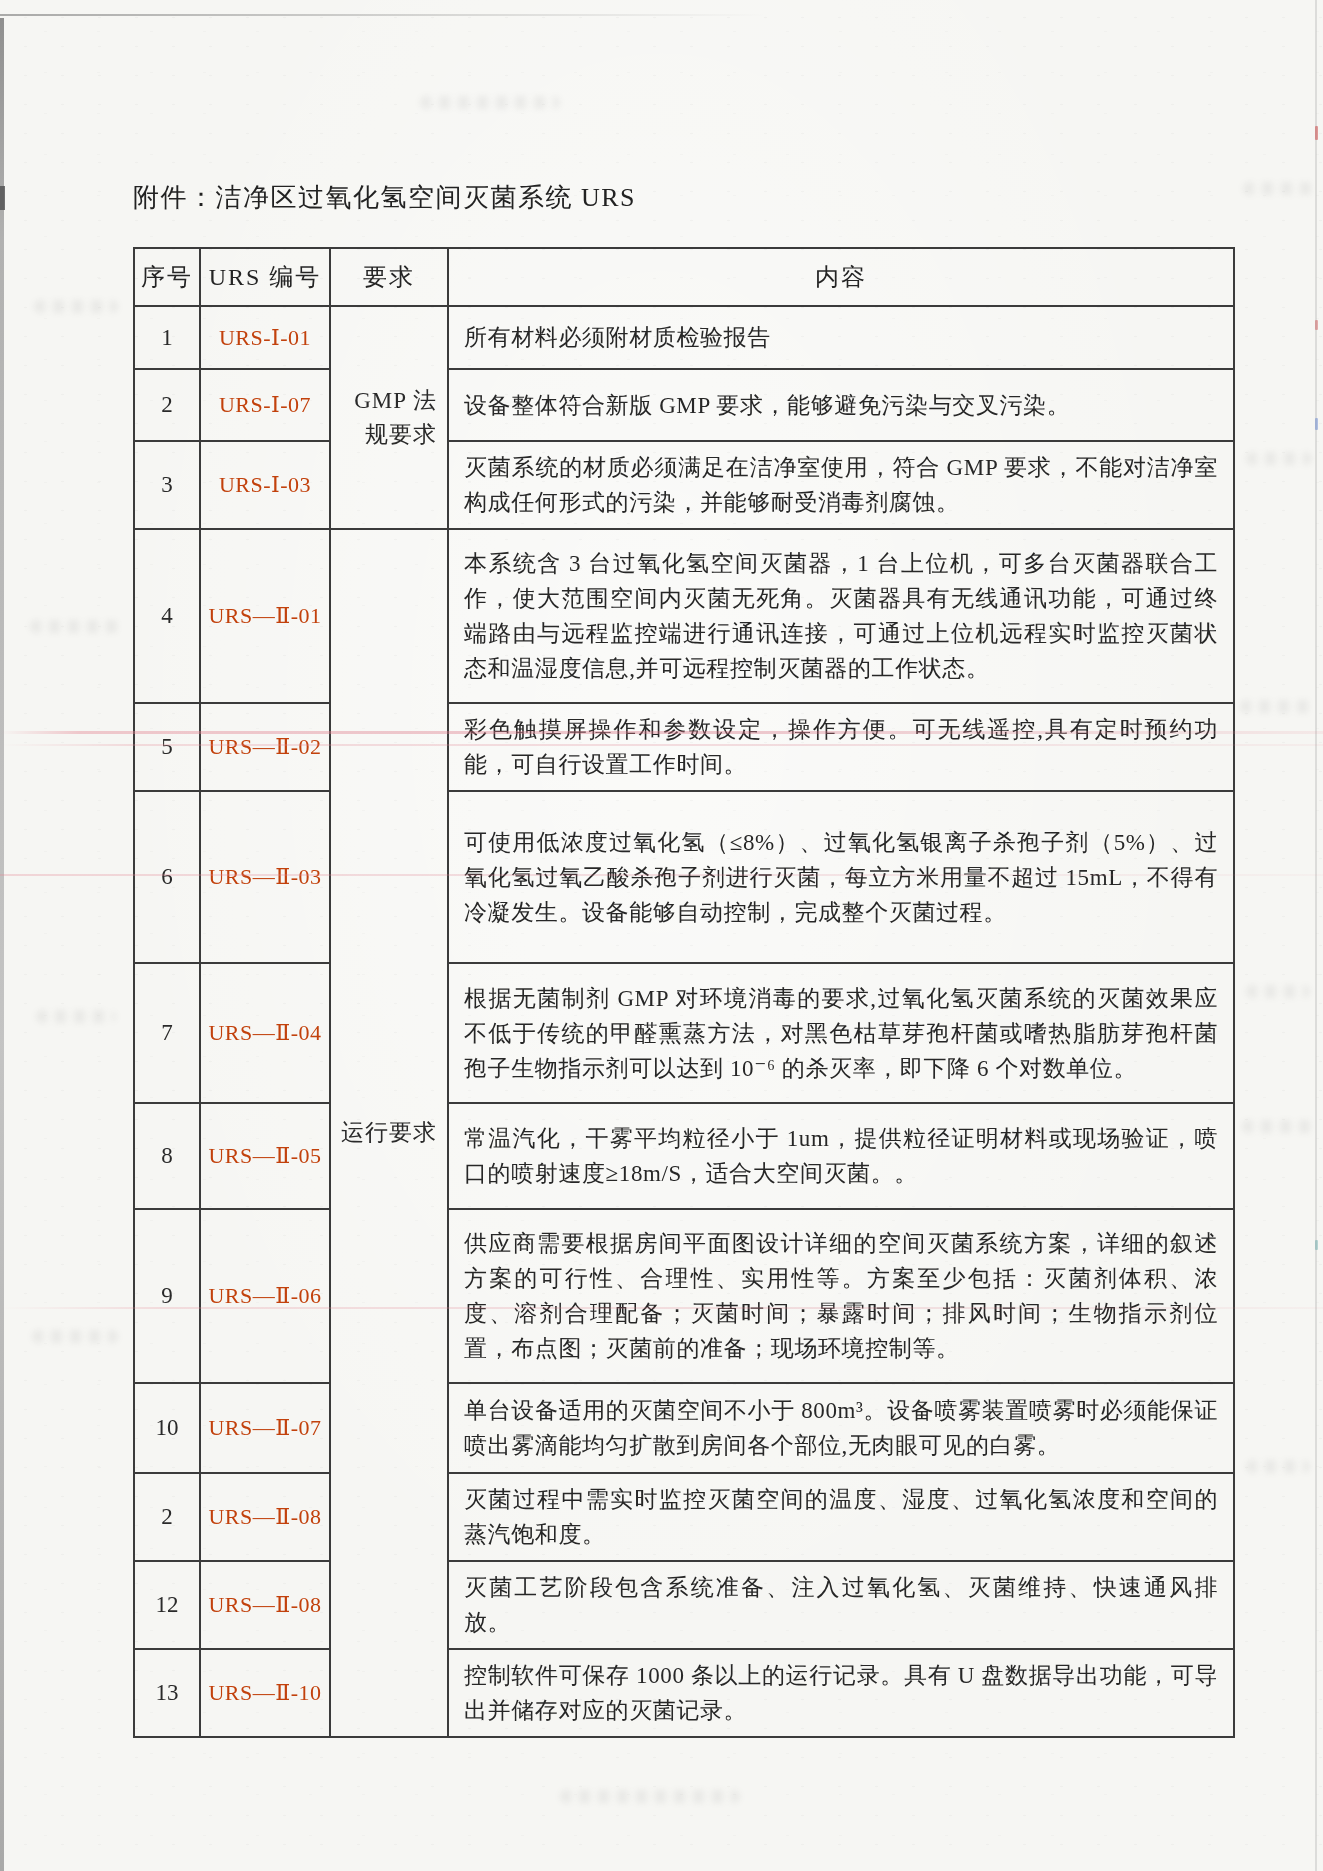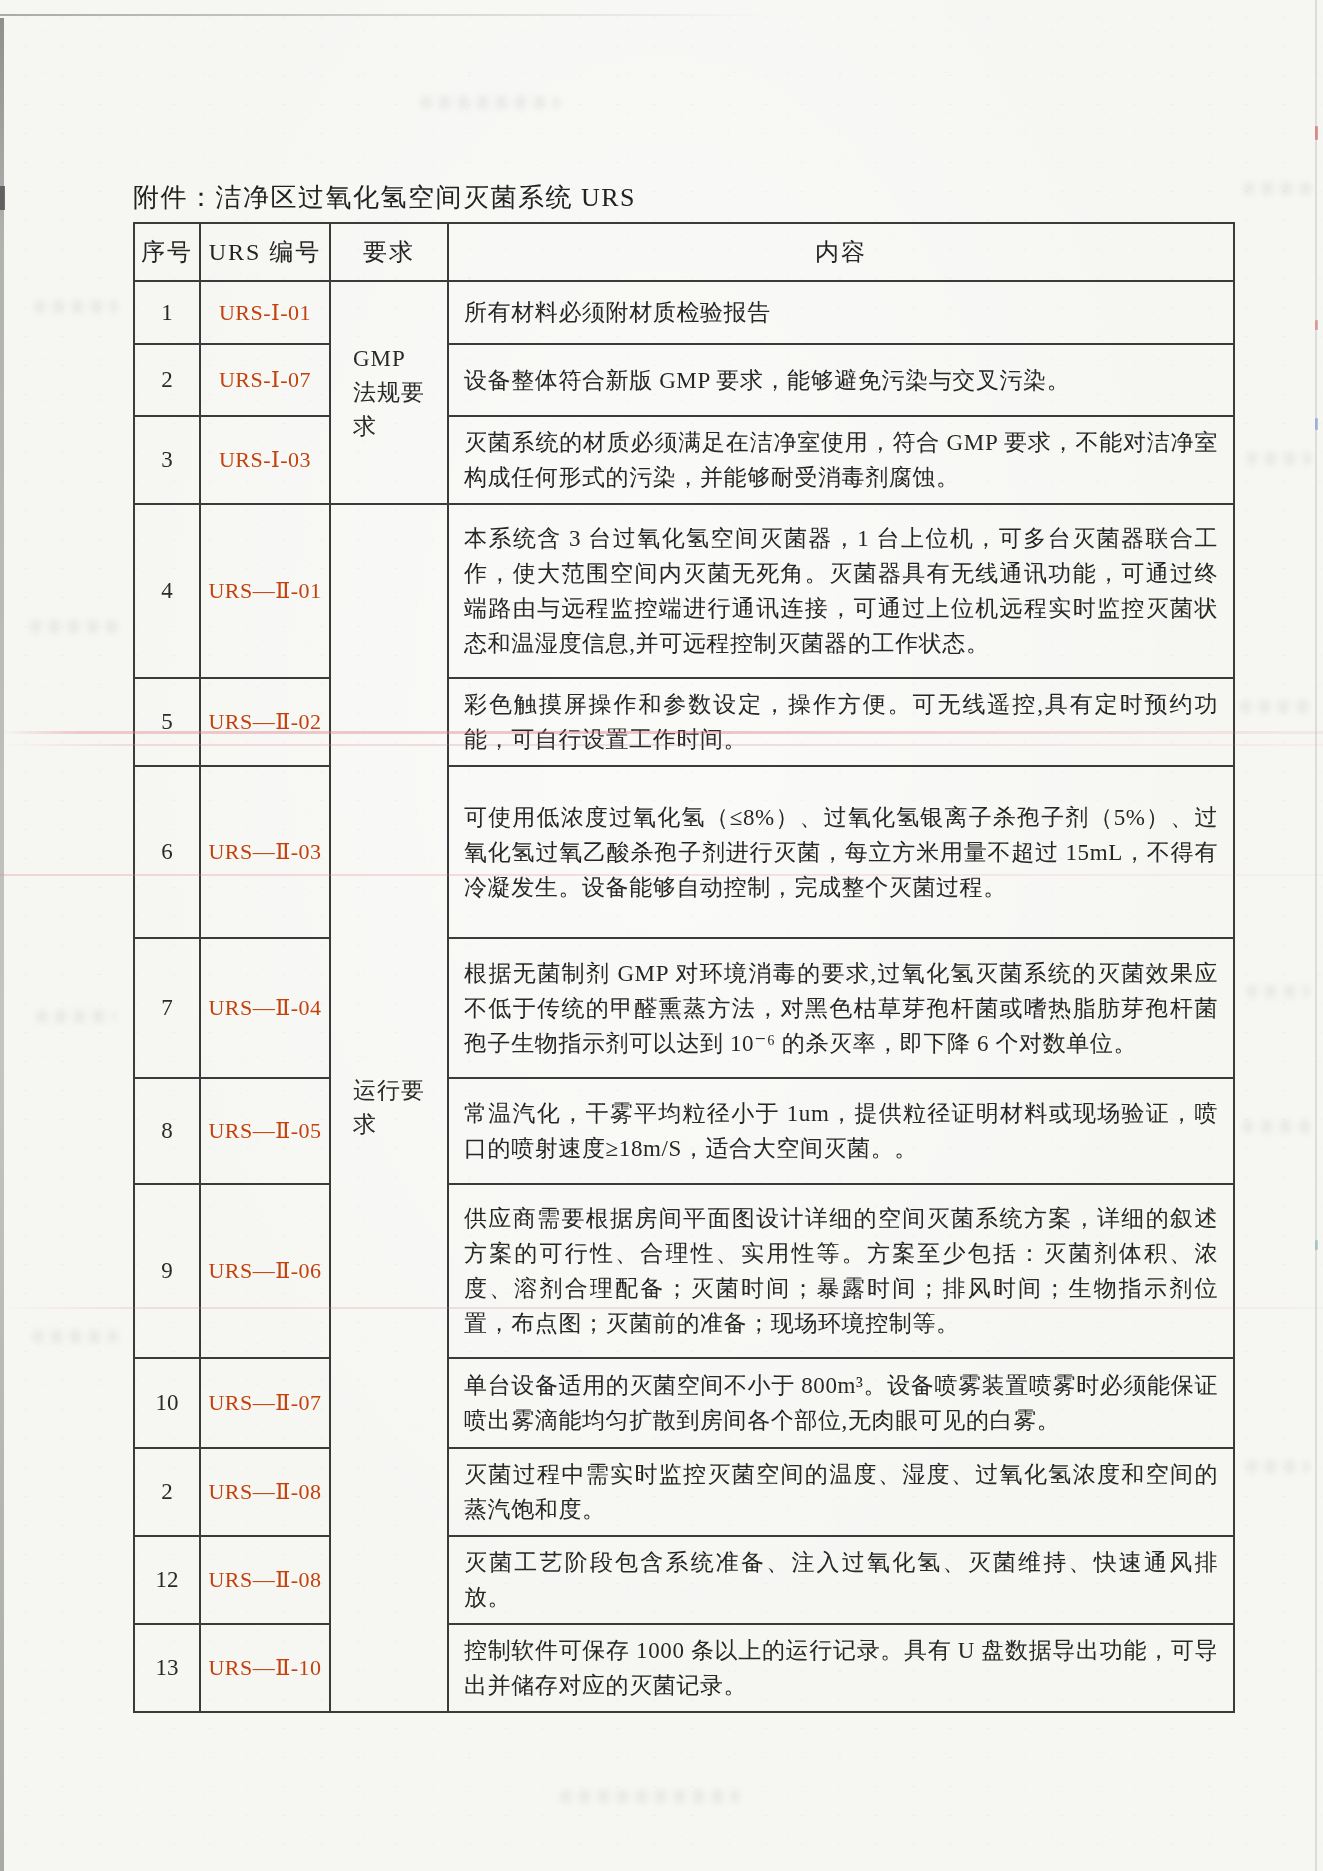--- a/index.html
+++ b/index.html
@@ -30,35 +30,35 @@
   .streak.pink4{top:1307px;height:2px;background:linear-gradient(90deg,rgba(228,135,148,0),rgba(228,135,148,.24) 12%,rgba(214,112,130,.2) 65%,rgba(228,135,148,.06));}
   .ghost{position:absolute;height:13px;border-radius:6px;z-index:1;opacity:.09;
     background:repeating-linear-gradient(90deg,#6e6e6e 0 11px,transparent 11px 19px);
     filter:blur(3px);}
   
   .doc-title{
     position:absolute;left:133px;top:180px;z-index:6;
     font-size:26px;letter-spacing:1.5px;color:#222;white-space:nowrap;
   }
   table.urs-table{
-    position:absolute;left:133px;top:222px;width:1100px;z-index:2;
+    position:absolute;left:133px;top:247px;width:1100px;z-index:2;
     border-collapse:collapse;table-layout:fixed;border-radius:14px;
   }
   .urs-table col.c1{width:66px;}
   .urs-table col.c2{width:130px;}
   .urs-table col.c3{width:118px;}
   .urs-table col.c4{width:786px;}
   .urs-table th,.urs-table td{
     border:2px solid #3b3b3b;background:transparent;
     font-weight:normal;vertical-align:middle;
   }
   .urs-table th{font-size:24px;text-align:center;letter-spacing:2px;color:#242424;}
   td.c-no{font-size:23px;text-align:center;color:#2a2a2a;}
   td.c-urs{font-size:22px;text-align:center;letter-spacing:.5px;white-space:nowrap;color:#c2410c;}
-  td.c-req{font-size:23px;text-align:left;line-height:34px;padding:0 22px;letter-spacing:1px;color:#2a2a2a;margin-top:44px;}
+  td.c-req{font-size:23px;text-align:right;line-height:34px;padding:0 10px;letter-spacing:1px;color:#2a2a2a;margin-top:44px;}
   td.c-content{
     font-size:23px;text-align:justify;line-height:35px;padding:8px 15px;
     letter-spacing:.6px;color:#272727;margin-top:17px;
   }
 </style>
 </head>
 <body>
 
 <div class="edge-left"></div>
 <div class="edge-left-dark"></div>

